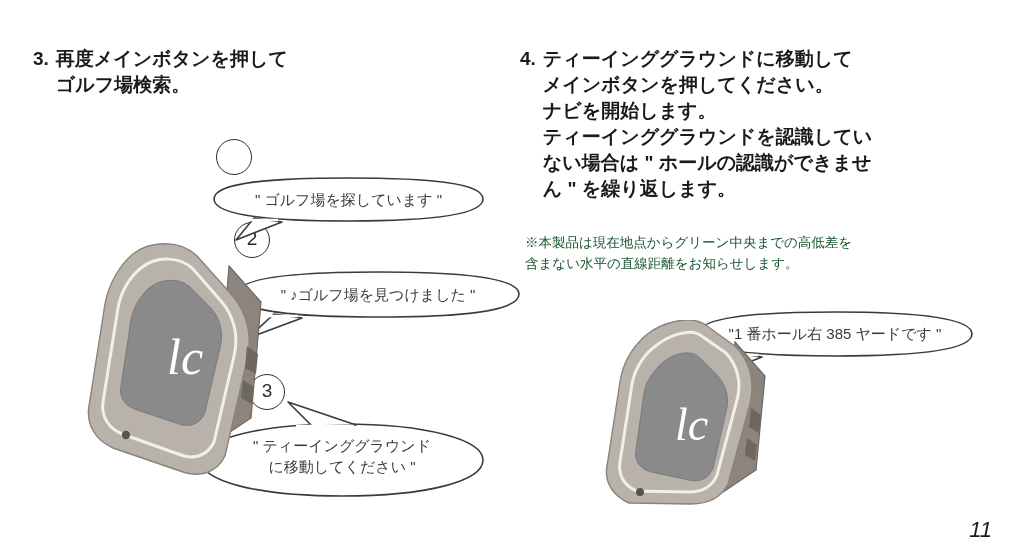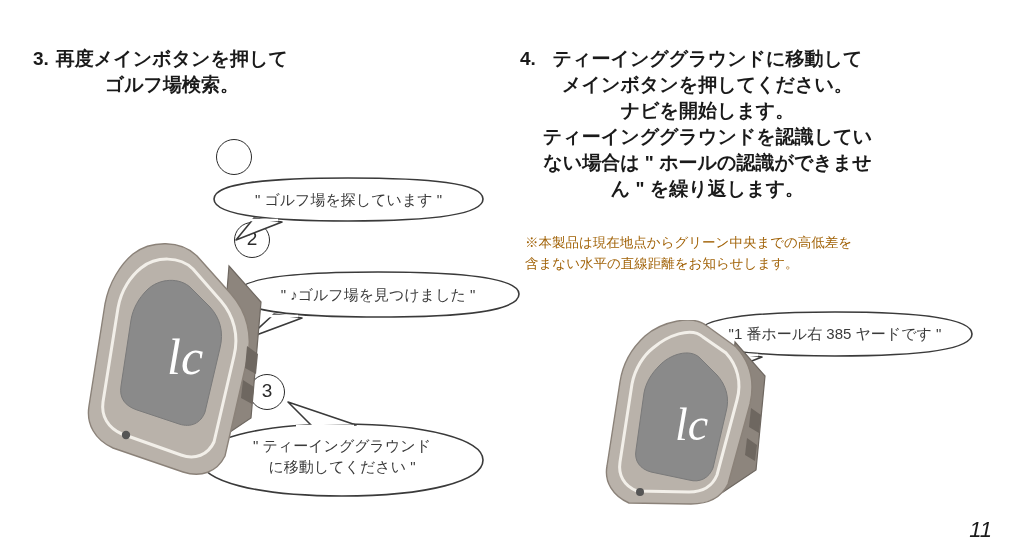--- a/index.html
+++ b/index.html
@@ -33,36 +33,35 @@
     font-size: 19px;
     line-height: 26px;
     margin-right: 7px;
     white-space: nowrap;
   }
   .step-body {
     font-weight: bold;
     font-size: 19px;
     line-height: 26px;
     white-space: pre-line;
-    text-align: center;
   }
 
   #step3 { left: 33px; top: 46px; }
   #step4 { left: 520px; top: 46px; }
 
   
   .note {
     position: absolute;
     left: 525px;
     top: 232px;
     width: 415px;
     font-size: 13.5px;
     line-height: 21px;
     white-space: pre-line;
-    color: #a16207;
+    color: #14532d;
   }
 
   
   .circle-num {
     position: absolute;
     width: 34px;
     height: 34px;
     border: 1.6px solid #2b2b2b;
     border-radius: 50%;
     font-size: 18px;

